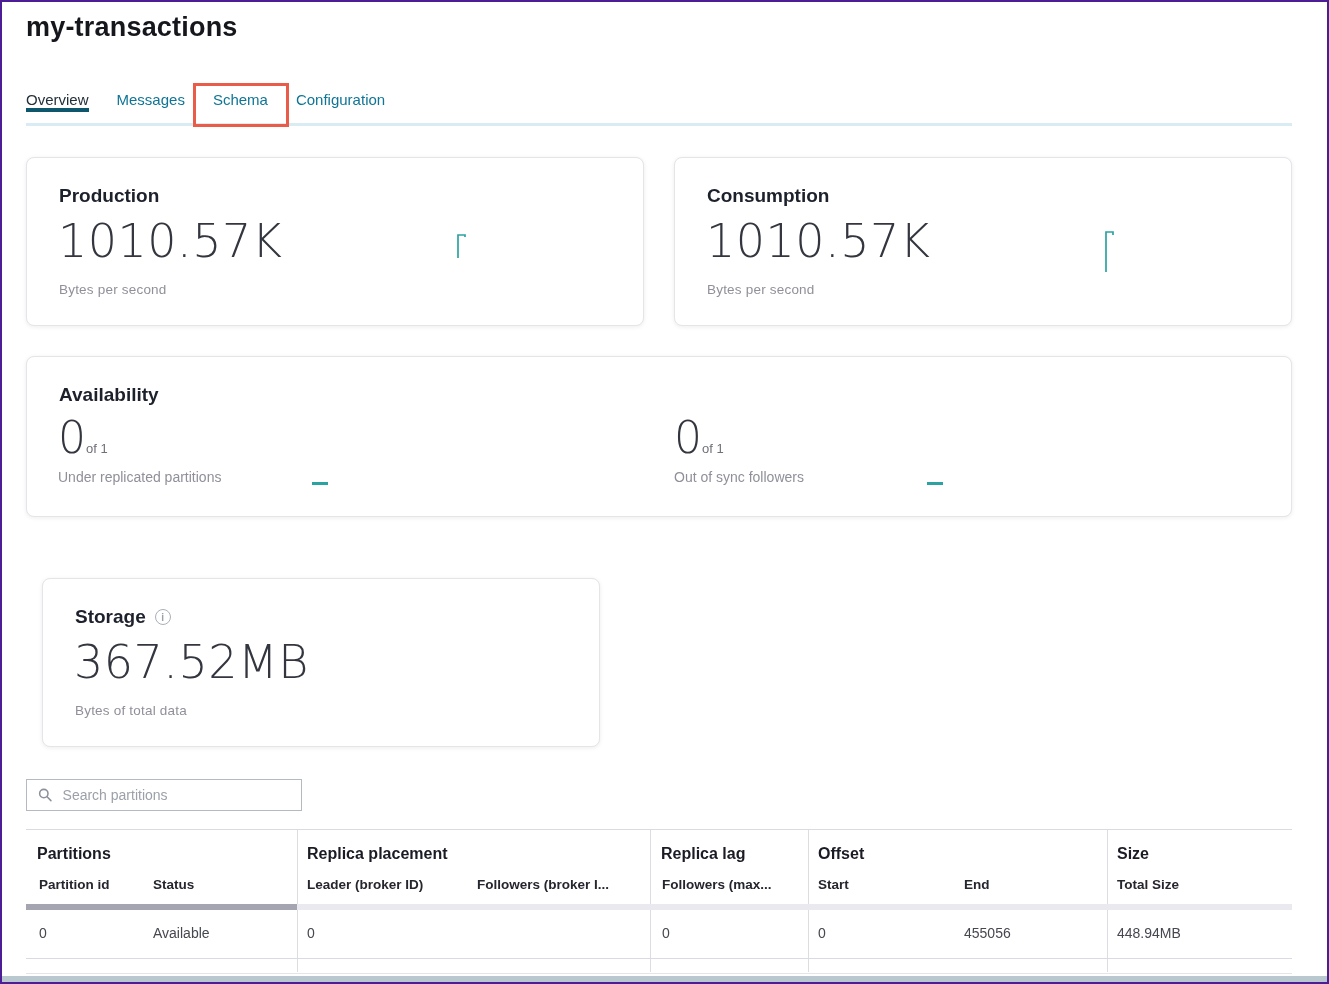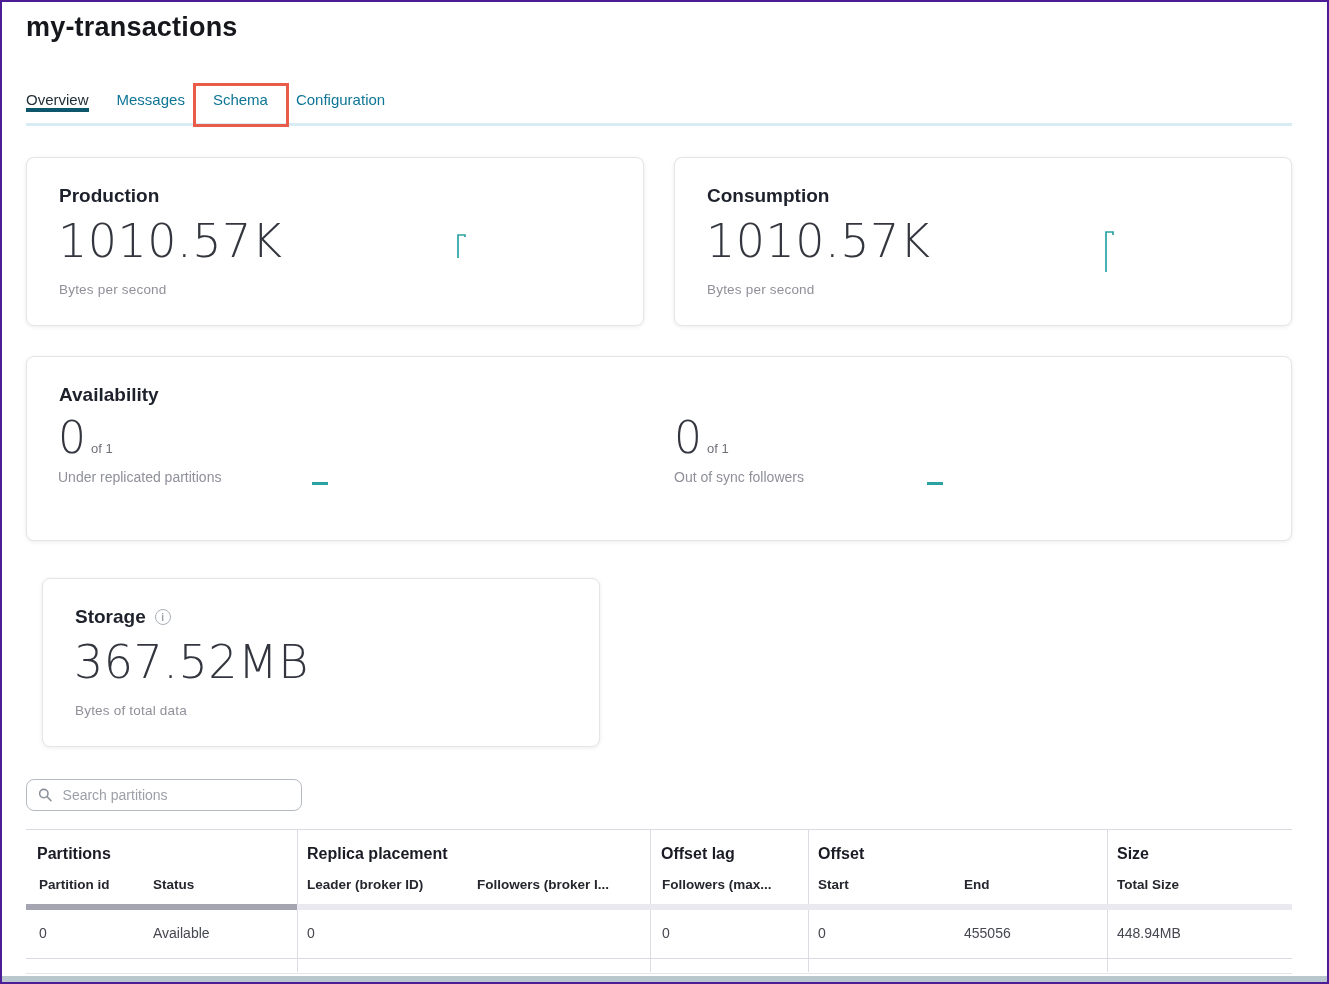--- a/index.html
+++ b/index.html
@@ -24,29 +24,29 @@
   .card{position:absolute;background:#fff;border:1px solid #e4e4e9;border-radius:8px;
     box-shadow:0 1px 4px rgba(25,25,50,.08);}
   .card-title{position:absolute;left:32px;top:27px;font-size:19px;font-weight:700;color:#1d212b;
     display:flex;align-items:center;gap:9px;}
   .card-value{position:absolute;left:31px;top:56px;font-size:46px;font-weight:200;
     color:#34363f;font-family:"DejaVu Sans","Liberation Sans",sans-serif;letter-spacing:.5px;}
   .card-sub{position:absolute;left:32px;top:124px;font-size:13.5px;color:#8f9099;letter-spacing:.2px;}
   .spark{position:absolute;left:428px;top:69px;}
   .metric{position:absolute;top:55px;}
   .m-value{font-size:44px;font-weight:200;color:#34363f;font-family:"DejaVu Sans","Liberation Sans",sans-serif;}
-  .m-of{font-size:13px;color:#6f7078;margin-left:5px;}
+  .m-of{font-size:13px;color:#6f7078;}
   .m-label{margin-top:6px;font-size:14px;color:#8f9099;}
   .dash{position:absolute;top:125px;width:16px;height:3px;background:var(--accent);}
   .info-icon{display:inline-flex;align-items:center;justify-content:center;
     width:16px;height:16px;border:1.5px solid #aab0b8;border-radius:50%;
     font-size:10px;font-weight:700;color:#9aa0a8;font-style:normal;cursor:pointer;}
   
   .search{position:absolute;left:24px;top:777px;width:276px;height:32px;
-    border:1px solid #b5bac2;border-radius:8px;background:#fff;
+    border:1px solid #b5bac2;border-radius:0;background:#fff;
     display:flex;align-items:center;gap:8px;padding:0 11px;}
   .search input{border:none;outline:none;font-size:14px;width:100%;
     font-family:"Liberation Sans",sans-serif;color:#3a3b42;background:transparent;}
   .search input::placeholder{color:#9ba0a9;}
   
   .ptable{position:absolute;left:24px;top:827px;width:1266px;height:146px;}
   .hline{position:absolute;left:0;width:1266px;height:1px;background:#dadae2;}
   .vline{position:absolute;top:1px;width:1px;height:142px;background:#dcdce3;}
   .t-group{position:absolute;top:16px;font-size:16px;font-weight:700;color:#1a1b24;white-space:nowrap;}
   .t-col{position:absolute;top:48px;font-size:13.5px;font-weight:700;color:#25262e;white-space:nowrap;}
@@ -82,21 +82,21 @@
 
   <section class="card" style="left:672px;top:155px;width:618px;height:169px;">
     <div class="card-title">Consumption</div>
     <div class="card-value">1010.57K</div>
     <div class="card-sub">Bytes per second</div>
     <svg class="spark" width="20" height="48" viewBox="0 0 20 48">
       <path d="M3 45 L3 5 L10 5 L10 8" fill="none" stroke="var(--accent)" stroke-width="1.7"></path>
     </svg>
   </section>
 
-  <section class="card" style="left:24px;top:354px;width:1266px;height:185px;">
+  <section class="card" style="left:24px;top:354px;width:1266px;height:161px;">
     <div class="card-title">Availability</div>
     <div class="metric" style="left:31px;">
       <span class="m-value">0</span><span class="m-of">of 1</span>
       <div class="m-label">Under replicated partitions</div>
     </div>
     <div class="dash" style="left:285px;"></div>
     <div class="metric" style="left:647px;">
       <span class="m-value">0</span><span class="m-of">of 1</span>
       <div class="m-label">Out of sync followers</div>
     </div>
@@ -122,21 +122,21 @@
 
   <div class="ptable">
     <div class="hline" style="top:0;"></div>
     <div class="vline" style="left:271px;"></div>
     <div class="vline" style="left:624px;"></div>
     <div class="vline" style="left:782px;"></div>
     <div class="vline" style="left:1081px;"></div>
 
     <div class="t-group" style="left:11px;">Partitions</div>
     <div class="t-group" style="left:281px;">Replica placement</div>
-    <div class="t-group" style="left:635px;">Offset lag</div>
+    <div class="t-group" style="left:635px;">Replica lag</div>
     <div class="t-group" style="left:792px;">Offset</div>
     <div class="t-group" style="left:1091px;">Size</div>
 
     <div class="t-col" style="left:13px;">Partition id</div>
     <div class="t-col" style="left:127px;">Status</div>
     <div class="t-col" style="left:281px;">Leader (broker ID)</div>
     <div class="t-col" style="left:451px;">Followers (broker I...</div>
     <div class="t-col" style="left:636px;">Followers (max...</div>
     <div class="t-col" style="left:792px;">Start</div>
     <div class="t-col" style="left:938px;">End</div>

